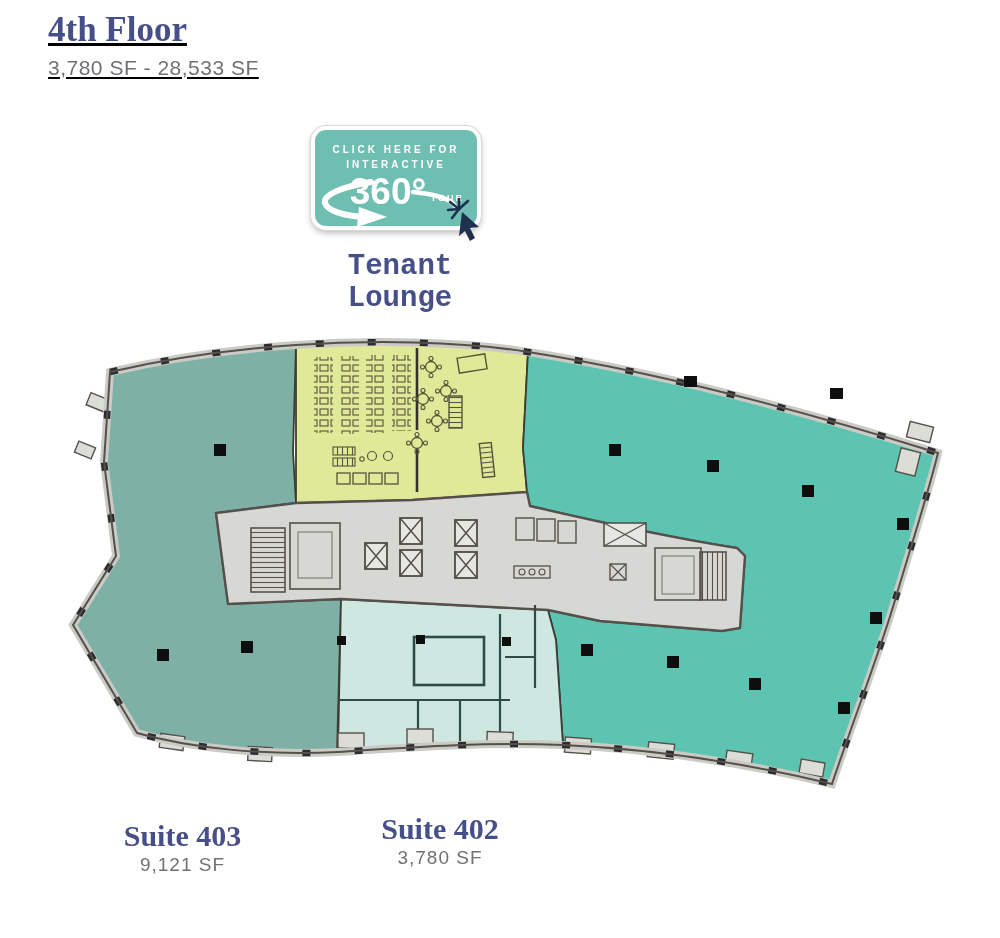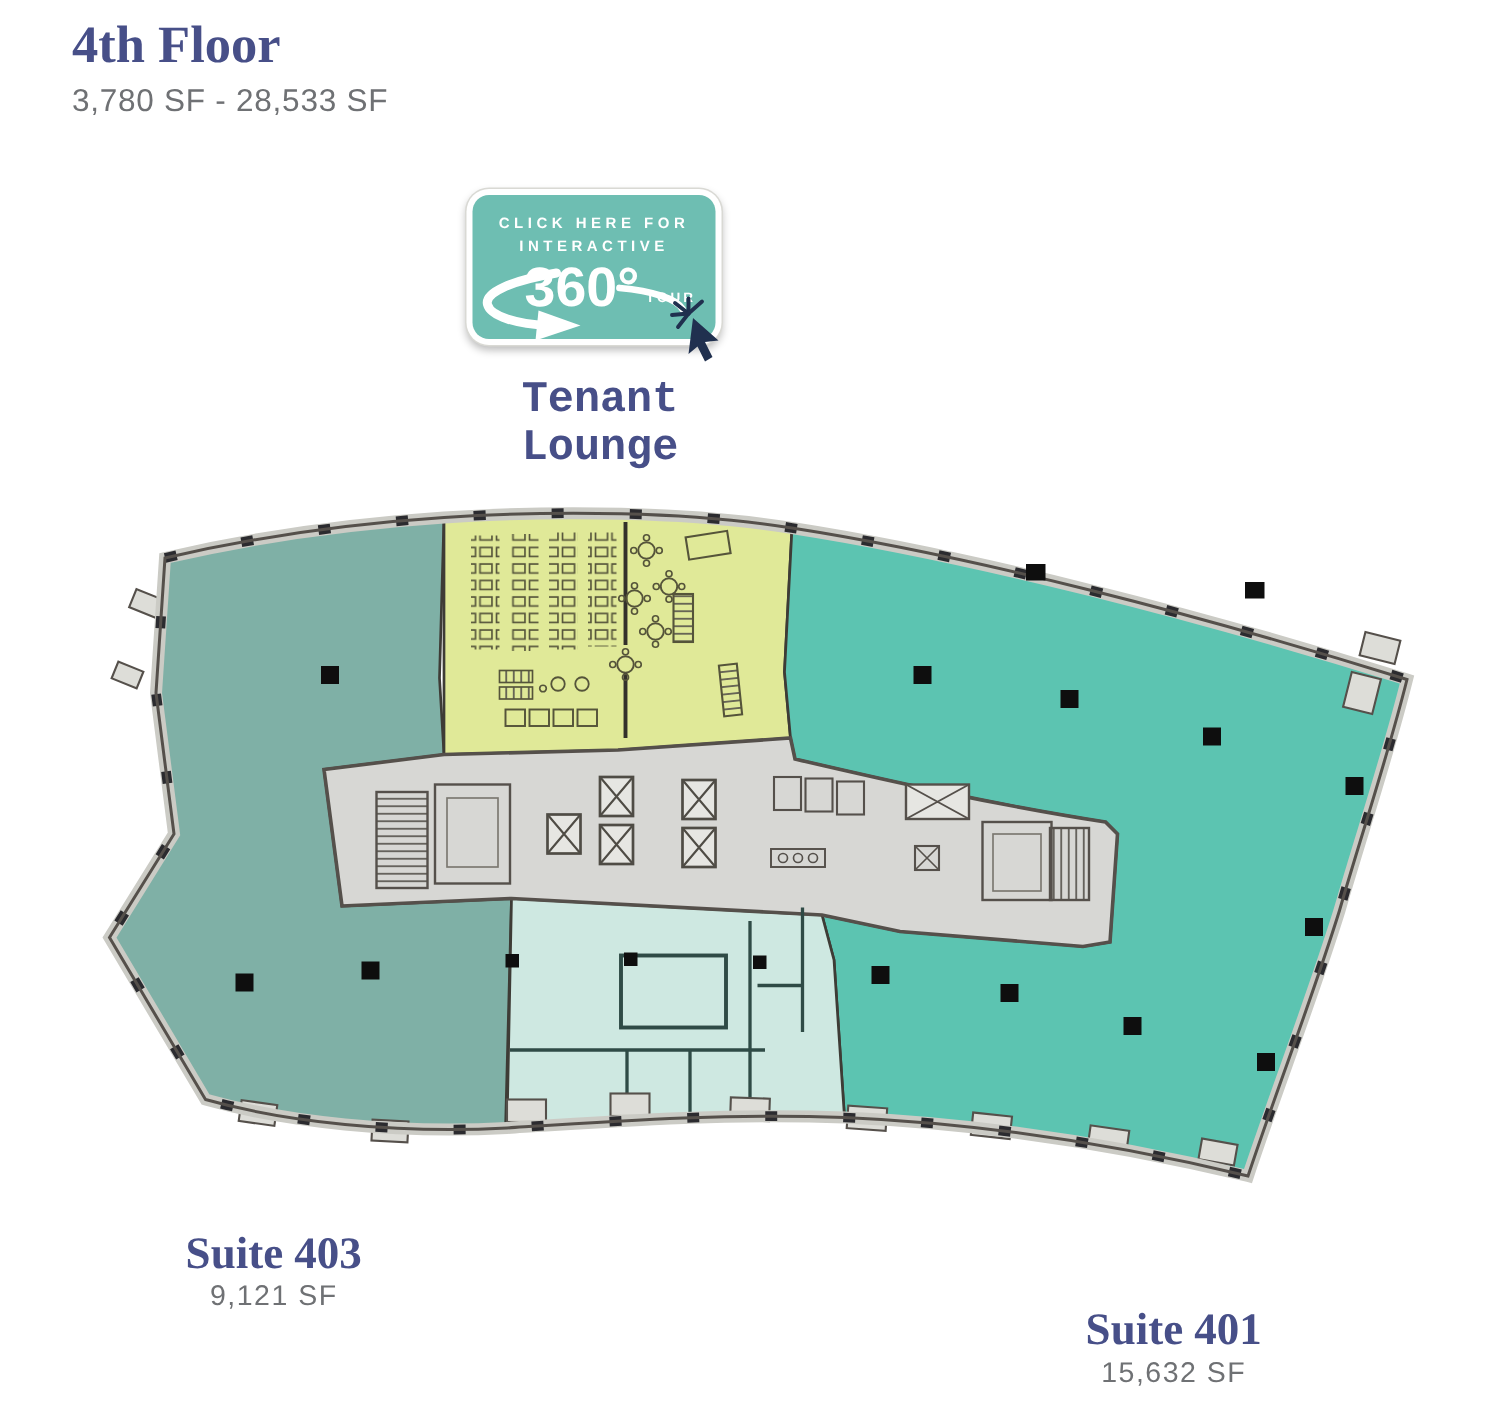--- a/index.html
+++ b/index.html
@@ -1,19 +1,19 @@
 <!DOCTYPE html>
 <html style="--title-color: #474F88; --area-color: #6F7174; --suite-401-fill: #5CC4B1; --suite-402-fill: #CEE8E1; --suite-403-fill: #7FB0A6; --lounge-fill: #E0E998; --core-fill: #D7D7D4; --wall-band: #CBCBC5; --line-dark: #413F39; --badge-teal: #6EBEB2; --cursor-navy: #20304F;"><head>
 <meta charset="utf-8">
 <style>
   html,body{margin:0;padding:0;background:#fff;}
   .stage{position:relative;width:1000px;height:938px;background:#fff;overflow:hidden;
          font-family:"Liberation Sans",sans-serif;}
   
-  .hdr{position:absolute;left:48px;top:10px;}
+  .hdr{position:absolute;left:48px;top:10px;text-decoration:underline;}
   .hdr h1{margin:0;font-family:"Liberation Serif",serif;font-weight:700;font-size:35px;
           color:var(--title-color);}
   .hdr .range{margin-top:6px;font-size:21px;color:var(--area-color);letter-spacing:.5px;}
   
   .badge{position:absolute;left:311px;top:126px;width:170px;height:104px;background:#fff;
          border-radius:15px;padding:4px;box-sizing:border-box;cursor:pointer;
          box-shadow:0 0 0 1px #d9d9d4, 0 3px 6px rgba(0,0,0,.28);}
   .badge-in{position:relative;width:100%;height:100%;background:var(--badge-teal);
             border-radius:11px;color:#fff;text-align:center;overflow:visible;}
   .badge-line{font-size:10px;font-weight:700;letter-spacing:3px;line-height:15px;}
@@ -203,18 +203,18 @@
 
   <div class="lounge-lbl">
     <div>Tenant</div>
     <div>Lounge</div>
   </div>
 
   <div class="lbl" style="left:60px;top:784px;width:245px;">
     <div class="nm">Suite 403</div>
     <div class="sf">9,121 SF</div>
   </div>
-  <div class="lbl" style="left:660px;top:835px;width:245px;">
-    <div class="nm">Suite 401</div>
-    <div class="sf">15,632 SF</div>
+  <div class="lbl" style="left:330px;top:777px;width:220px;">
+    <div class="nm">Suite 402</div>
+    <div class="sf">3,780 SF</div>
   </div>
 
 </div>
 
 </body></html>

